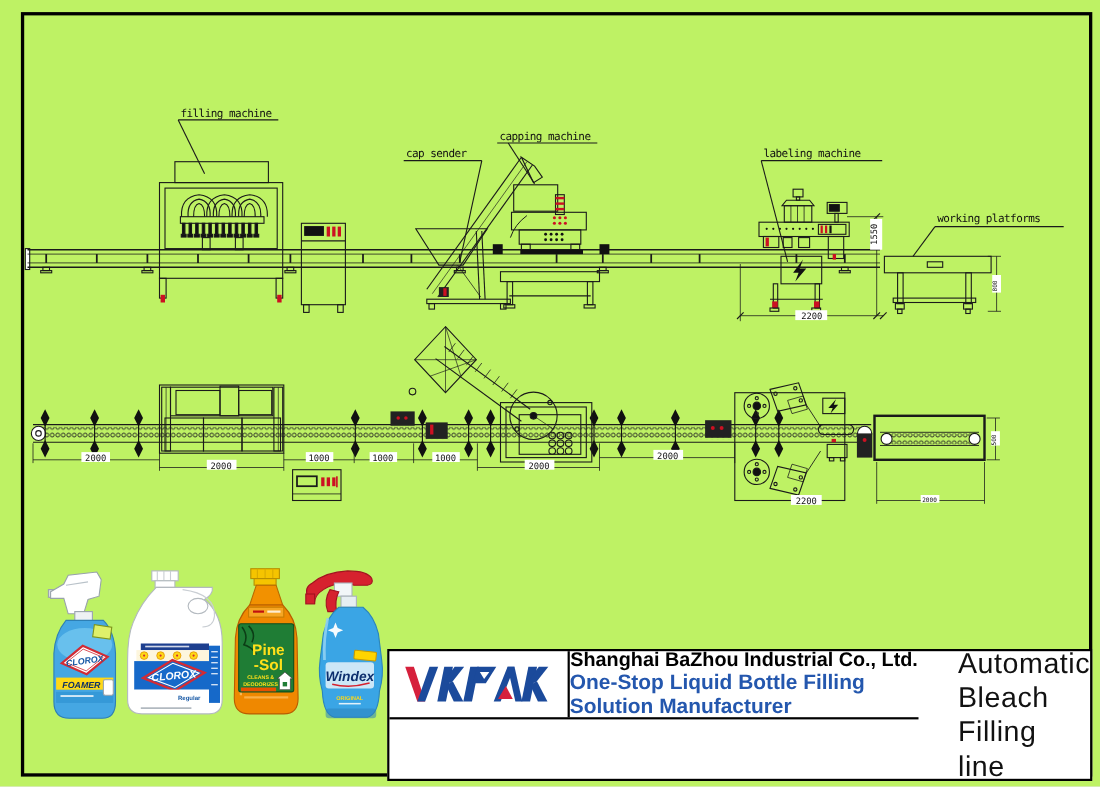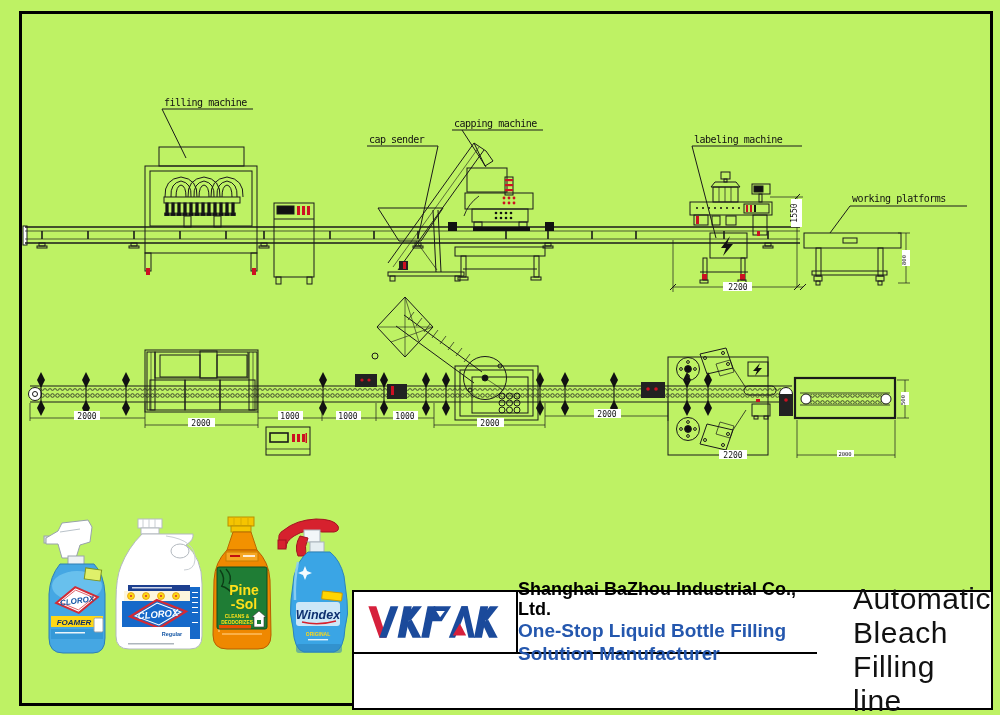--- a/index.html
+++ b/index.html
@@ -17,21 +17,21 @@
   .title-block{position:absolute;left:352px;top:590px;width:641px;height:120px;
         background:#fff;border:2px solid #000;box-sizing:border-box;
         display:flex;}
   .tb-top{display:flex;height:62px;border-bottom:2px solid #000;box-sizing:border-box;}
   .tb-logo{width:164px;border-right:2px solid #000;box-sizing:border-box;
         display:flex;align-items:center;justify-content:center;position:relative;}
   .tb-company{flex:1;display:flex;flex-direction:column;align-items:center;justify-content:center;}
   .tb-name{font-weight:bold;font-size:18px;color:#000;line-height:1.15;}
   .tb-tag{font-weight:bold;font-size:19px;color:#2457ae;line-height:1.2;}
   .tb-title{flex:1;display:flex;align-items:center;padding-left:36px;
-        font-size:30px;color:#111;letter-spacing:0.5px;}
+        font-size:26px;color:#111;letter-spacing:0.5px;}
 </style>
 </head>
 <body>
 
 <div class="page">
   <div class="outer-frame"></div>
 
   <svg class="draw" width="1000" height="715" viewBox="0 0 1000 715">
     <defs>
       <pattern id="chain" x="0" y="0" width="5" height="7" patternUnits="userSpaceOnUse">

